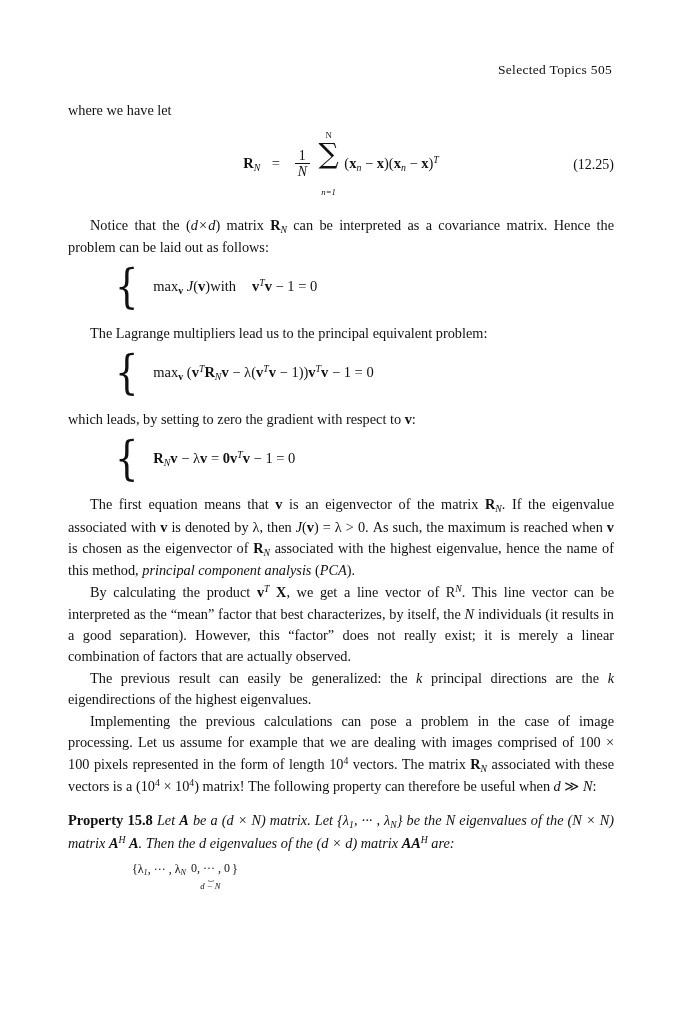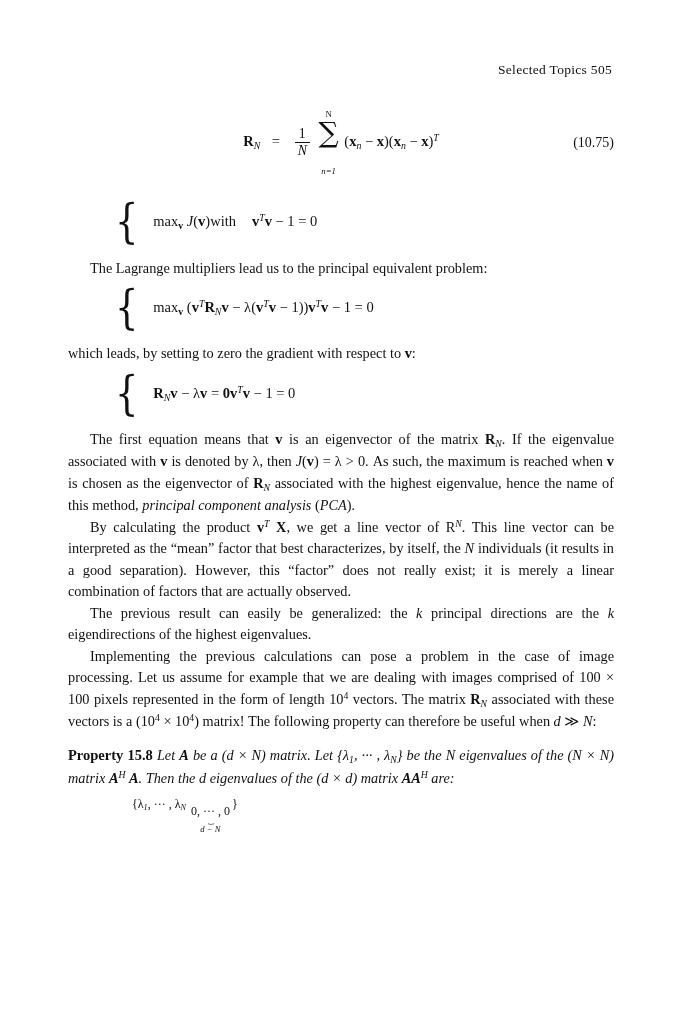--- a/index.html
+++ b/index.html
@@ -126,21 +126,21 @@
   
   .prop-title { font-weight: bold; font-size: 14.5px; }
   .prop-body { font-style: italic; }
 
   
   .underbrace {
     display: inline-block;
     text-align: center;
     vertical-align: top;
     position: relative;
-    margin: 8px 2px;
+    margin: 0 2px;
   }
   .underbrace .ub-top { display: block; line-height: 1.1; }
   .underbrace .ub-brace {
     display: block;
     line-height: 0.5;
     font-size: 0.9em;
     letter-spacing: -1px;
     transform: scaleY(0.55);
     font-family: "DejaVu Serif", serif;
   }
@@ -149,34 +149,38 @@
 </style>
 </head>
 <body>
 
 <div class="page">
 
   <div class="running-head">Selected Topics   505</div>
 
   <div class="content">
 
+    <p>where we have let</p>
 
     <div class="display">
       <span class="math">
         <span class="bf">R</span><span class="sub">N</span>
         <span class="sp-s"></span>=<span class="sp-s"></span>
         <span class="frac"><span class="num">1</span><span class="den it">N</span></span>
         <span class="bigop"><span class="lim-top">N</span><span class="op">∑</span><span class="lim-bot">n=1</span></span>
         (<span class="bf">x</span><span class="sub">n</span> − <span class="bf">x</span>)(<span class="bf">x</span><span class="sub">n</span> − <span class="bf">x</span>)<span class="sup it">T</span>
       </span>
-      <span class="eqnum">(10.75)</span>
-    </div>
-
-    <div class="gap-s"></div>
-
+      <span class="eqnum">(12.25)</span>
+    </div>
+
+    <div class="gap-s"></div>
+
+    <p class="indent">
+      Notice that the (<span class="it">d</span> × <span class="it">d</span>) matrix <span class="bf">R</span><span class="sub">N</span> can be interpreted as a covariance matrix. Hence the problem can be laid out as follows:
+    </p>
 
     <div class="system">
       <span class="brace">{</span>
       <span class="system-rows">
         <span class="row">max<span class="sub bf" style="font-style:normal">v</span> <span class="it">J</span>(<span class="bf">v</span>)</span>
         <span class="row">with<span class="sp"></span><span class="bf">v</span><span class="sup it">T</span><span class="bf">v</span> − 1 = 0</span>
       </span>
     </div>
 
     <div class="gap-s"></div>

